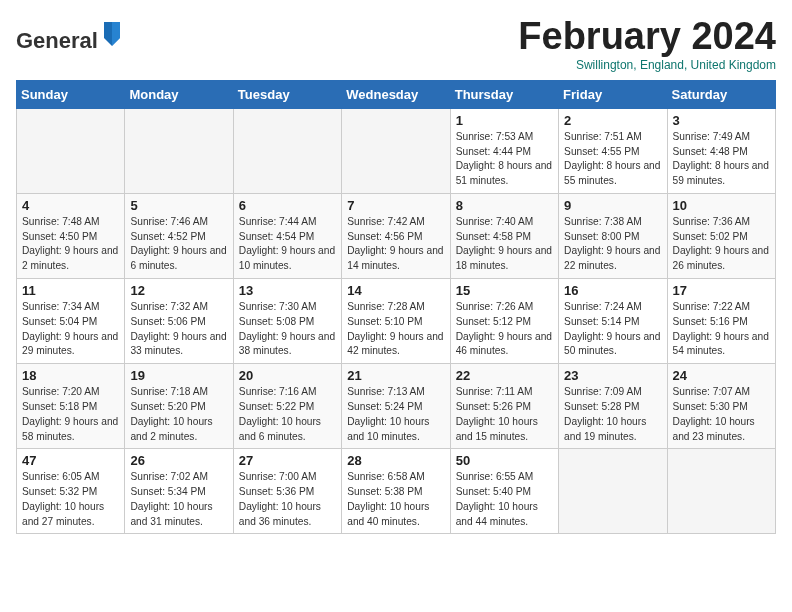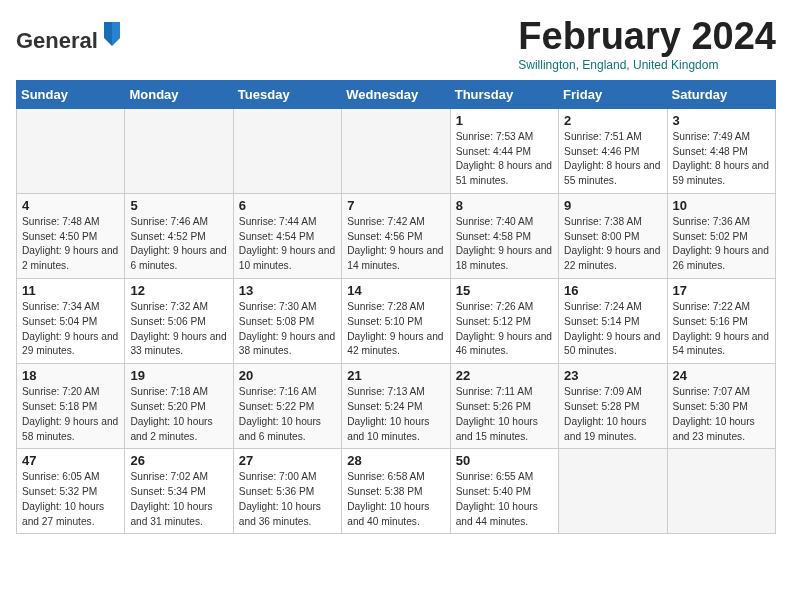--- a/index.html
+++ b/index.html
@@ -28,21 +28,21 @@
     }
     .logo-general { color: #333; }
     .logo-blue { color: #1a6cb5; }
     .logo-icon {
       width: 22px;
       height: 28px;
       margin-left: 2px;
       margin-right: 2px;
     }
     .title-area {
-      text-align: left;
+      text-align: right;
     }
     .calendar-title {
       font-size: 38px;
       font-weight: bold;
       color: #222;
       line-height: 1.1;
     }
     .calendar-subtitle {
       font-size: 12px;
       color: #0f766e;
@@ -135,21 +135,21 @@
         <td>
           <span class="day-number">1</span>
           <div class="day-info">Sunrise: 7:53 AM
 Sunset: 4:44 PM
 Daylight: 8 hours
 and 51 minutes.</div>
         </td>
         <td>
           <span class="day-number">2</span>
           <div class="day-info">Sunrise: 7:51 AM
-Sunset: 4:46 PM
+Sunset: 4:55 PM
 Daylight: 8 hours
 and 55 minutes.</div>
         </td>
         <td>
           <span class="day-number">3</span>
           <div class="day-info">Sunrise: 7:49 AM
 Sunset: 4:48 PM
 Daylight: 8 hours
 and 59 minutes.</div>
         </td>

